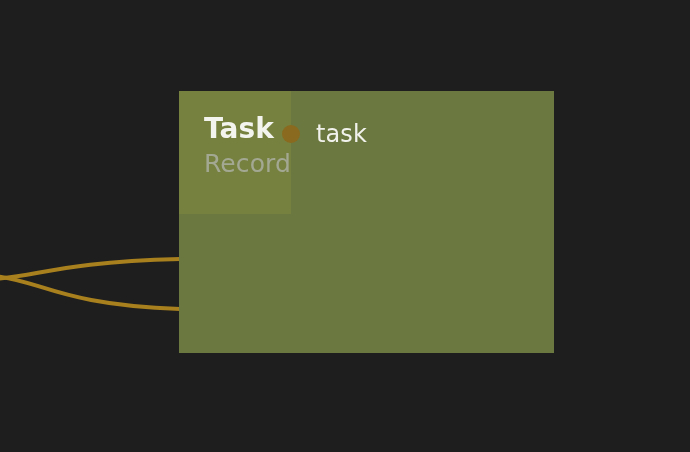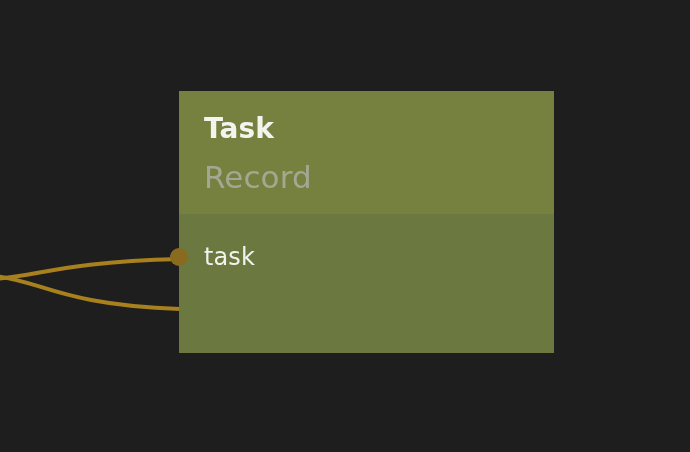--- a/index.html
+++ b/index.html
@@ -34,21 +34,21 @@
   
   .node {
     position: absolute;
     left: 179px;
     top: 91px;
     width: 375px;
     height: 262px;
     box-sizing: border-box;
     background: #6b7840;
     display: flex;
-    flex-direction: column;
+    flex-direction: row;
   }
 
   .node-header {
     height: 123px;
     box-sizing: border-box;
     background: #76803f;
     padding: 22px 0 0 25px;
     overflow: hidden;
   }
 
@@ -58,25 +58,25 @@
     font-size: 28px;
     font-weight: 600;
     line-height: 32px;
     letter-spacing: 0.1px;
     white-space: nowrap;
   }
 
   .node-subtitle {
     display: block;
     color: #a3a893;
-    font-size: 31px;
+    font-size: 25px;
     font-weight: 400;
     line-height: 30px;
     letter-spacing: 0.1px;
-    margin-top: 17px;
+    margin-top: 4px;
     white-space: nowrap;
   }
 
   .node-body {
     flex: 1 1 auto;
     position: relative;
     padding-top: 18px;
     box-sizing: border-box;
   }
 

